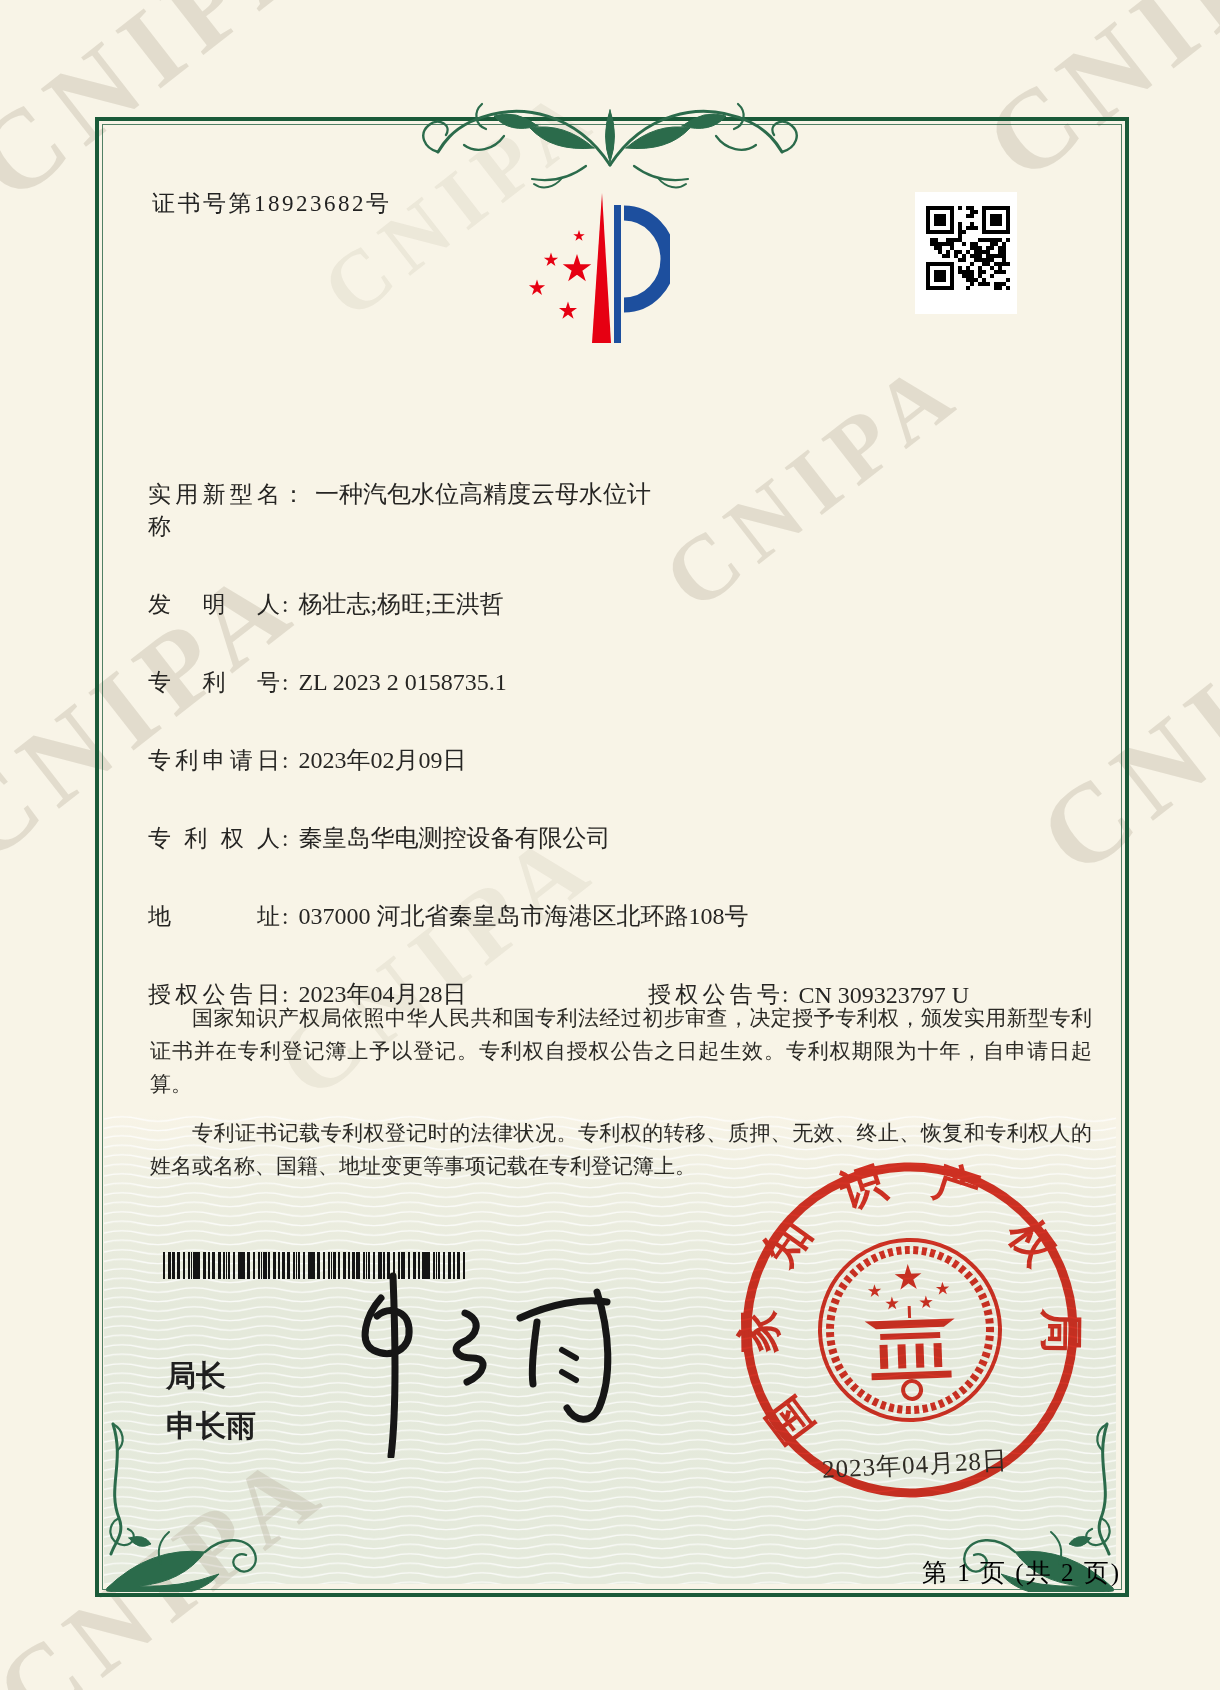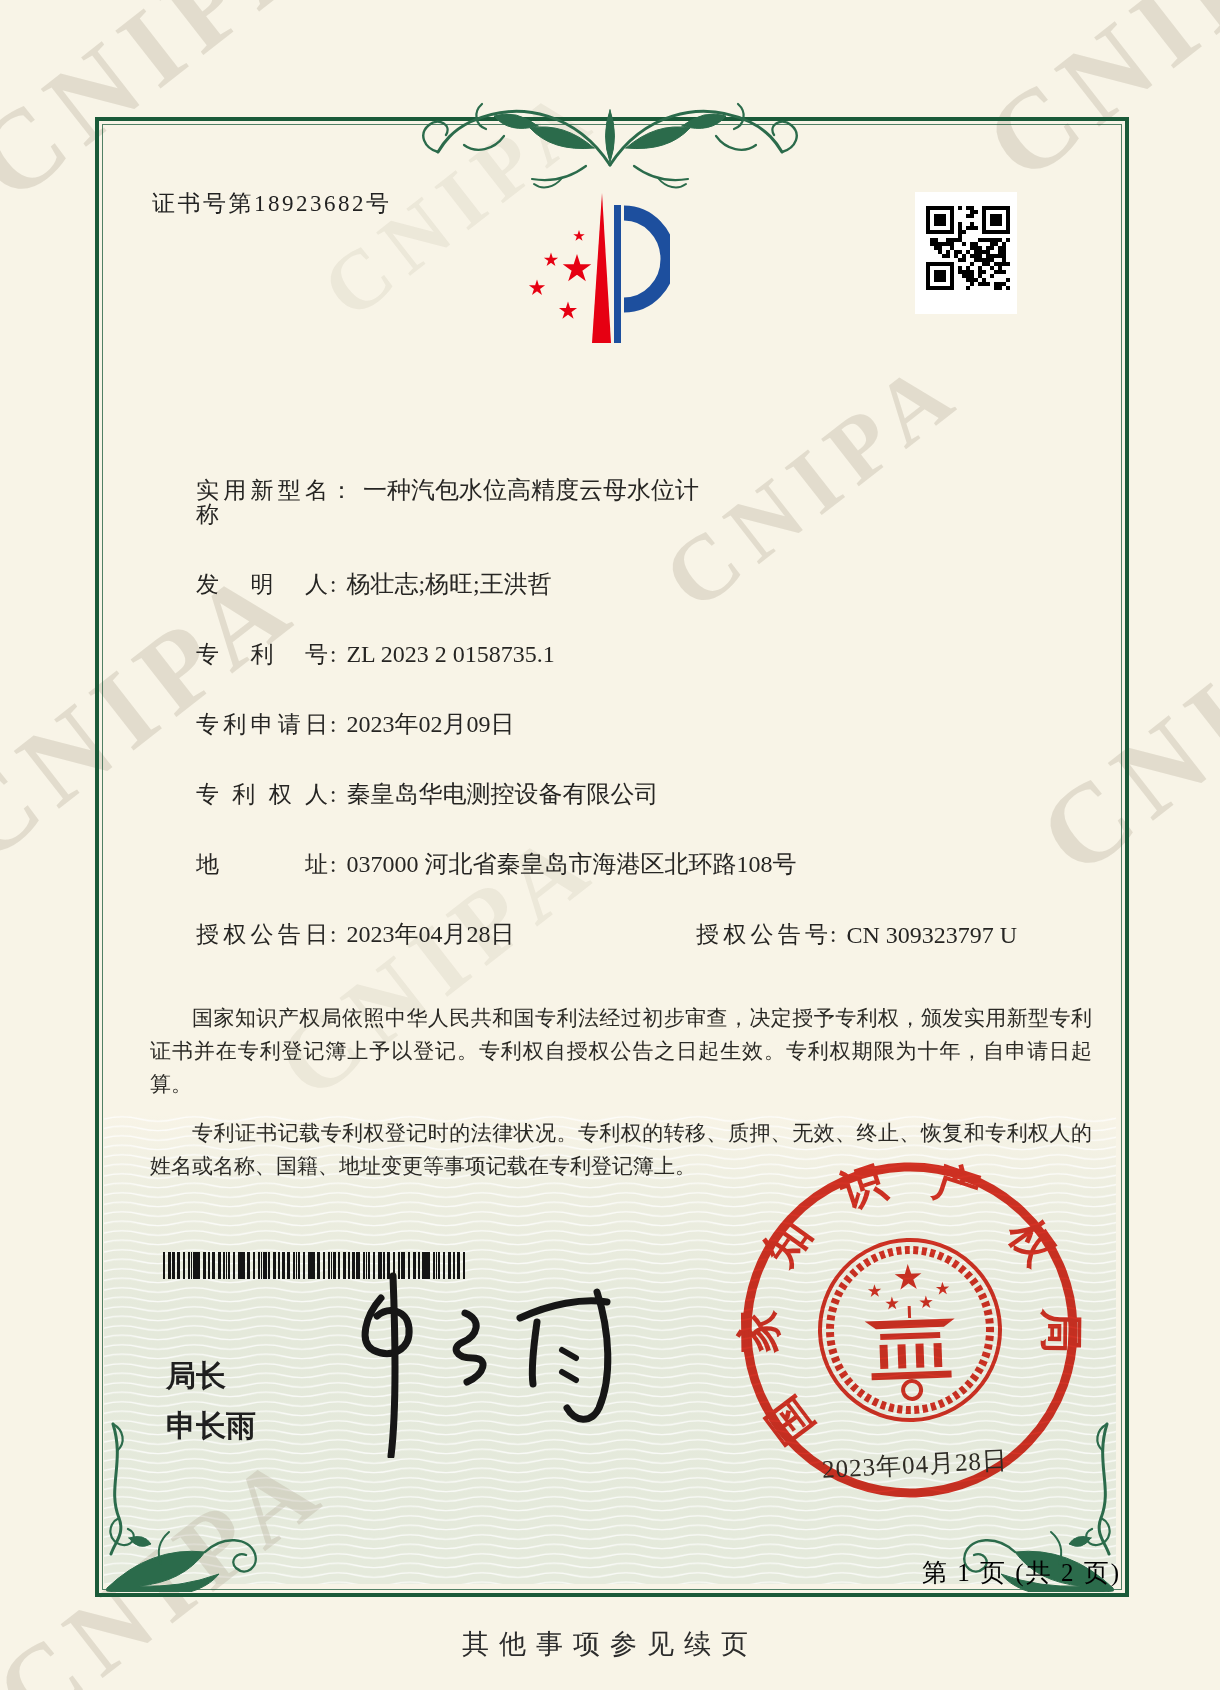--- a/index.html
+++ b/index.html
@@ -40,21 +40,21 @@
   }
   .logo{position:absolute;left:480px;top:183px;z-index:10;}
   .qr-patch{position:absolute;left:915px;top:192px;width:102px;height:122px;background:#fff;z-index:9;}
   .qr{position:absolute;left:926px;top:206px;z-index:10;background:#fff;}
   .title{
     position:absolute;left:0;top:342px;width:1130px;z-index:10;text-align:center;
     font-size:53px;font-weight:bold;letter-spacing:8px;color:#0d0d0d;
   }
   
   .fields{position:absolute;left:148px;top:478px;width:940px;z-index:10;}
-  .row{display:flex;align-items:baseline;line-height:24px;margin-bottom:45px;font-size:23px;color:#262523;margin-left:48px;}
+  .row{display:flex;align-items:baseline;line-height:32px;margin-bottom:45px;font-size:23px;color:#262523;}
   .lbl{display:inline-block;width:132px;text-align:justify;text-align-last:justify;flex:none;}
   .colon{flex:none;margin:0 10px 0 2px;}
   .val{font-size:24px;}
   .pair1{display:flex;align-items:baseline;width:500px;flex:none;}
   .pair2{display:flex;align-items:center;}
   
   .body-text{position:absolute;left:150px;top:986px;width:942px;z-index:10;}
   .body-text p{
     margin:16px 0 10px 0;font-size:21px;line-height:33px;text-align:justify;
     text-indent:2em;color:#2a2925;
@@ -406,15 +406,14 @@
         <rect x="23" y="14" width="8" height="24"></rect>
         <rect x="-40" y="42" width="80" height="7"></rect>
         <rect x="-1.5" y="-24" width="3" height="12"></rect>
       </g>
       <circle cy="60" r="9" fill="none" stroke="#d8281a" stroke-width="4"></circle>
     </g>
   </svg>
   <div class="seal-date">2023年04月28日</div>
 
   <div class="page-info">第 1 页 (共 2 页)</div>
-  <div class="continuation">其他事项参见续页</div>
 
 </div>
 
 </body></html>

